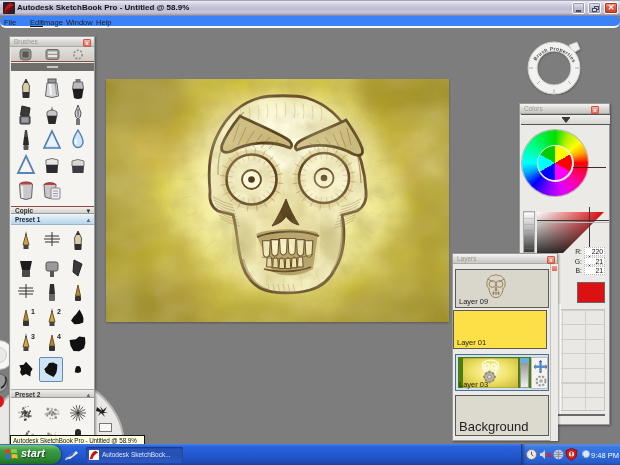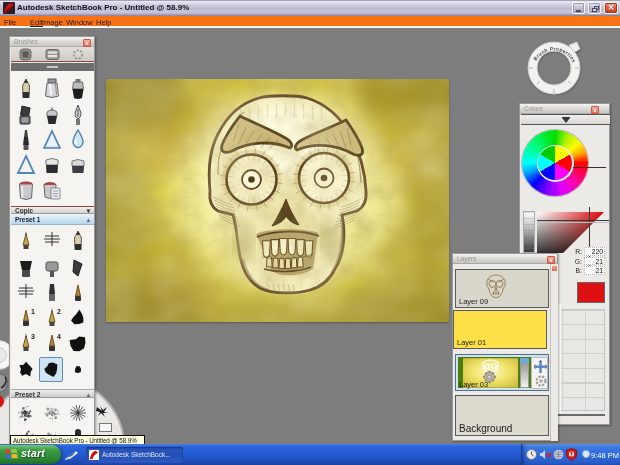--- a/index.html
+++ b/index.html
@@ -12,22 +12,22 @@
 #titlebar{left:0;top:0;width:620px;height:16px;
   background:linear-gradient(180deg,#73738a 0,#e9e8f5 8%,#cfcee0 32%,#bdbcd2 58%,#c8c7da 82%,#9e9db6 100%);
   border-bottom:1px solid #8b8aa5;}
 #titletext{left:17px;top:3px;font-size:8px;font-weight:bold;color:#13131c;letter-spacing:0;}
 #appicon{left:3px;top:2px;width:12px;height:12px;}
 .winbtn{top:2px;width:13px;height:12px;border:1px solid #fff;border-radius:2px;
   background:linear-gradient(180deg,#e8e8f2 0,#c0c0d4 50%,#a8a8c0 100%);box-shadow:inset 0 0 0 1px #9a9ab4;}
 #btn-close{background:linear-gradient(180deg,#f3a696 0,#e25d43 45%,#c93a20 100%);box-shadow:inset 0 0 0 1px #b03518;}
 .winglyph{position:absolute;color:#3a3a55;font-size:8px;line-height:10px;width:100%;text-align:center;font-weight:bold;}
 
-#menubar{left:0;top:16px;width:620px;height:12px;background:#f97316;
-  border-bottom:2px solid #fbfaf8;font-size:7.5px;color:#1c1c1c;}
+#menubar{left:0;top:16px;width:620px;height:12px;background:#3b82f6;
+  border-bottom:2px solid #fbfaf8;font-size:7.5px;color:#1c1c1c;border-radius:6px;}
 #menubar span{position:absolute;top:2px;}
 
 
 #workspace{left:0;top:28px;width:620px;height:418px;background:#7d7d7d;}
 
 
 .panel{background:#eceae6;border:1px solid #9a9a9a;box-shadow:1px 1px 2px rgba(0,0,0,0.35);}
 .ptitle{position:absolute;left:0;top:0;width:100%;height:10px;
   background:linear-gradient(180deg,#f5f4f2 0,#d8d6d2 60%,#c9c7c3 100%);
   border-bottom:1px solid #aaa;font-size:6.5px;color:#9a9894;padding-left:4px;line-height:10px;}
@@ -459,21 +459,21 @@
             <path d="M12.5 4 L12.5 9.4 L14.2 6.7 Z" fill="#445a77"></path>
 </svg>
 <svg class="abs" style="left:2.5px;top:17px;" width="12" height="12" viewBox="0 0 12 12">
 <circle cx="6" cy="6" r="4.5" fill="none" stroke="#999" stroke-width="2" stroke-dasharray="2.2 1.4"></circle>
 <circle cx="6" cy="6" r="1.8" fill="#aaa"></circle>
 </svg>
         </div>
         <div class="abs" style="left:3px;bottom:1px;font-size:7.5px;color:#222;">Layer 03</div>
       </div>
       <div class="abs" style="left:2px;top:141px;width:94px;height:41px;border:1.5px solid #5a5a58;background:#dcd9cf;">
-        <div class="abs" style="left:3px;bottom:1px;font-size:10px;color:#222;">Background</div>
+        <div class="abs" style="left:3px;bottom:1px;font-size:13px;color:#222;">Background</div>
       </div>
     </div>
 
   <div class="abs panel" id="brushes" style="left:9px;top:36px;width:86px;height:410px;z-index:7;">
       <div class="ptitle">Brushes</div>
       <div class="pclose" style="right:3px;">x</div>
       <div class="abs" style="left:1px;top:10px;width:83px;height:15px;background:linear-gradient(180deg,#e3e1dc,#cfccc5);border-bottom:1px solid #8a4a42;"></div>
       <svg class="abs" style="left:8px;top:11px;" width="68" height="13" viewBox="0 0 68 13">
 <rect x="2" y="1" width="11" height="11" rx="3" fill="#8f8d88" stroke="#6e6c68"></rect>
 <rect x="4.5" y="3.5" width="6" height="6" rx="1" fill="#5a5854"></rect>

